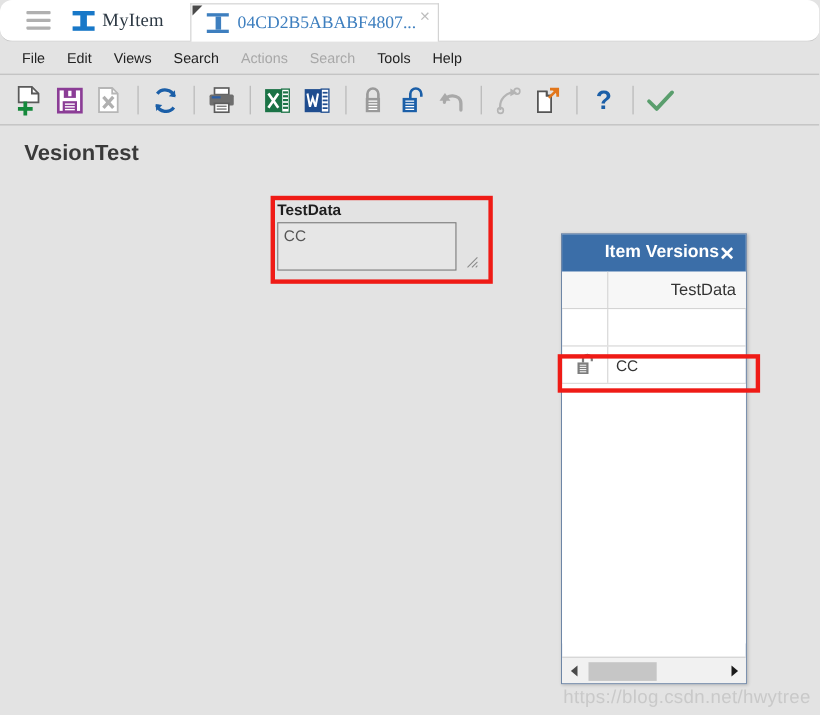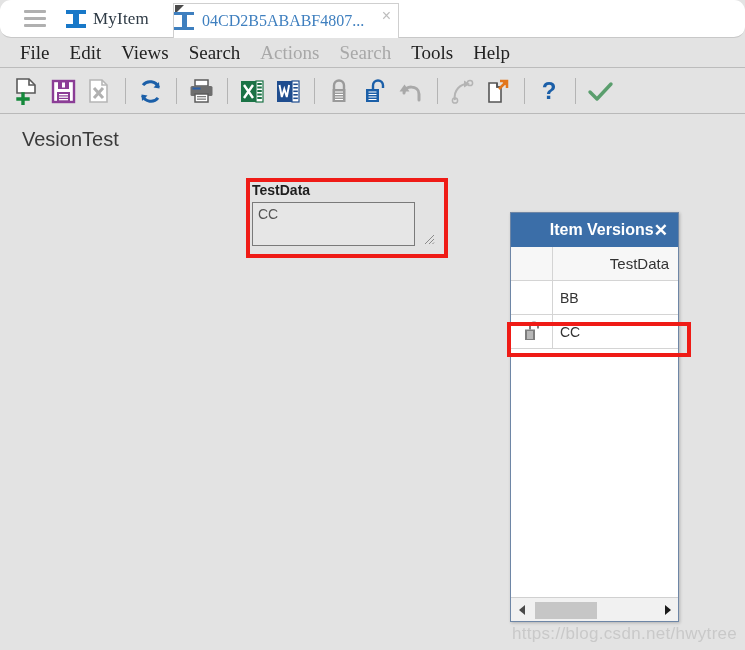--- a/index.html
+++ b/index.html
@@ -59,20 +59,21 @@
     font-size: 17px; color: #2e3a45; font-family: "Liberation Serif", serif;
     letter-spacing: .2px;
   }
 
   .doc-tab {
     position: absolute; left: 173px; top: 3px;
     width: 226px; height: 35px;
     background: #ffffff;
     border: 1px solid #cfcfcf; border-bottom: none;
     display: flex; align-items: center;
+    padding-left: 14px;
     cursor: pointer;
   }
   .doc-tab .corner {
     position: absolute; left: 1px; top: 1px;
     width: 0; height: 0;
     border-left: 9px solid #4a4a4a;
     border-bottom: 9px solid transparent;
   }
   .doc-tab .tab-title {
     font-size: 16px; color: #3e7fbf; margin-left: 8px;
@@ -88,22 +89,22 @@
   
   .menubar {
     position: absolute; left: 0; top: 38px;
     width: 745px; height: 30px;
     background: #e3e3e3;
     border-bottom: 1px solid #bcbcbc;
     display: flex; align-items: center;
     padding-left: 10px;
   }
   .menu-item {
-    font-size: 19px; color: #222; padding: 0 10px;
-    font-family: Liberation Serif, serif;
+    font-size: 13px; color: #222; padding: 0 10px;
+    font-family: Liberation Sans, sans-serif;
     cursor: pointer; white-space: nowrap;
   }
   .menu-item.disabled { color: #a8a8a8; cursor: default; }
 
   
   .toolbar {
     position: absolute; left: 0; top: 69px;
     width: 745px; height: 45px;
     background: #e3e3e3;
     border-bottom: 1px solid #b9b9b9;
@@ -116,21 +117,21 @@
     cursor: pointer; margin-right: 2px;
   }
   .tb.disabled { cursor: default; }
   .tbsep {
     width: 1px; height: 26px; background: #b4b4b4; margin: 0 7px;
   }
 
   
   .page-title {
     position: absolute; left: 22px; top: 128px;
-    font-size: 20px; font-weight: normal; color: #3a3a3a;
+    font-size: 20px; font-weight: bold; color: #3a3a3a;
     font-family: "Liberation Sans", sans-serif;
   }
 
   
   .field-group {
     position: absolute; left: 252px; top: 182px;
     width: 192px;
   }
   .field-label {
     font-size: 14px; font-weight: bold; color: #1e1e1e;
@@ -436,21 +437,20 @@
 
     <div class="vtable">
 
       <div class="vrow header">
         <div class="vcell-icon"></div>
         <div class="vcell-data">TestData</div>
       </div>
 
       <div class="vrow">
         <div class="vcell-icon"></div>
-        <div class="vcell-data">BB</div>
       </div>
 
       <div class="vrow">
         <div class="vcell-icon">
           <svg width="19" height="21" viewBox="0 0 19 21">
             <path d="M8 8.5 V5.5 a4 4 0 0 1 8 0 V7.5" fill="none" stroke="#7d7d7d" stroke-width="2"></path>
             <rect x="3" y="8.5" width="10" height="10.5" fill="#7d7d7d"></rect>
             <g stroke="#fff" stroke-width="0.9">
               <path d="M5 11 h6 M5 13 h6 M5 15 h6 M5 17 h6"></path>
             </g>

